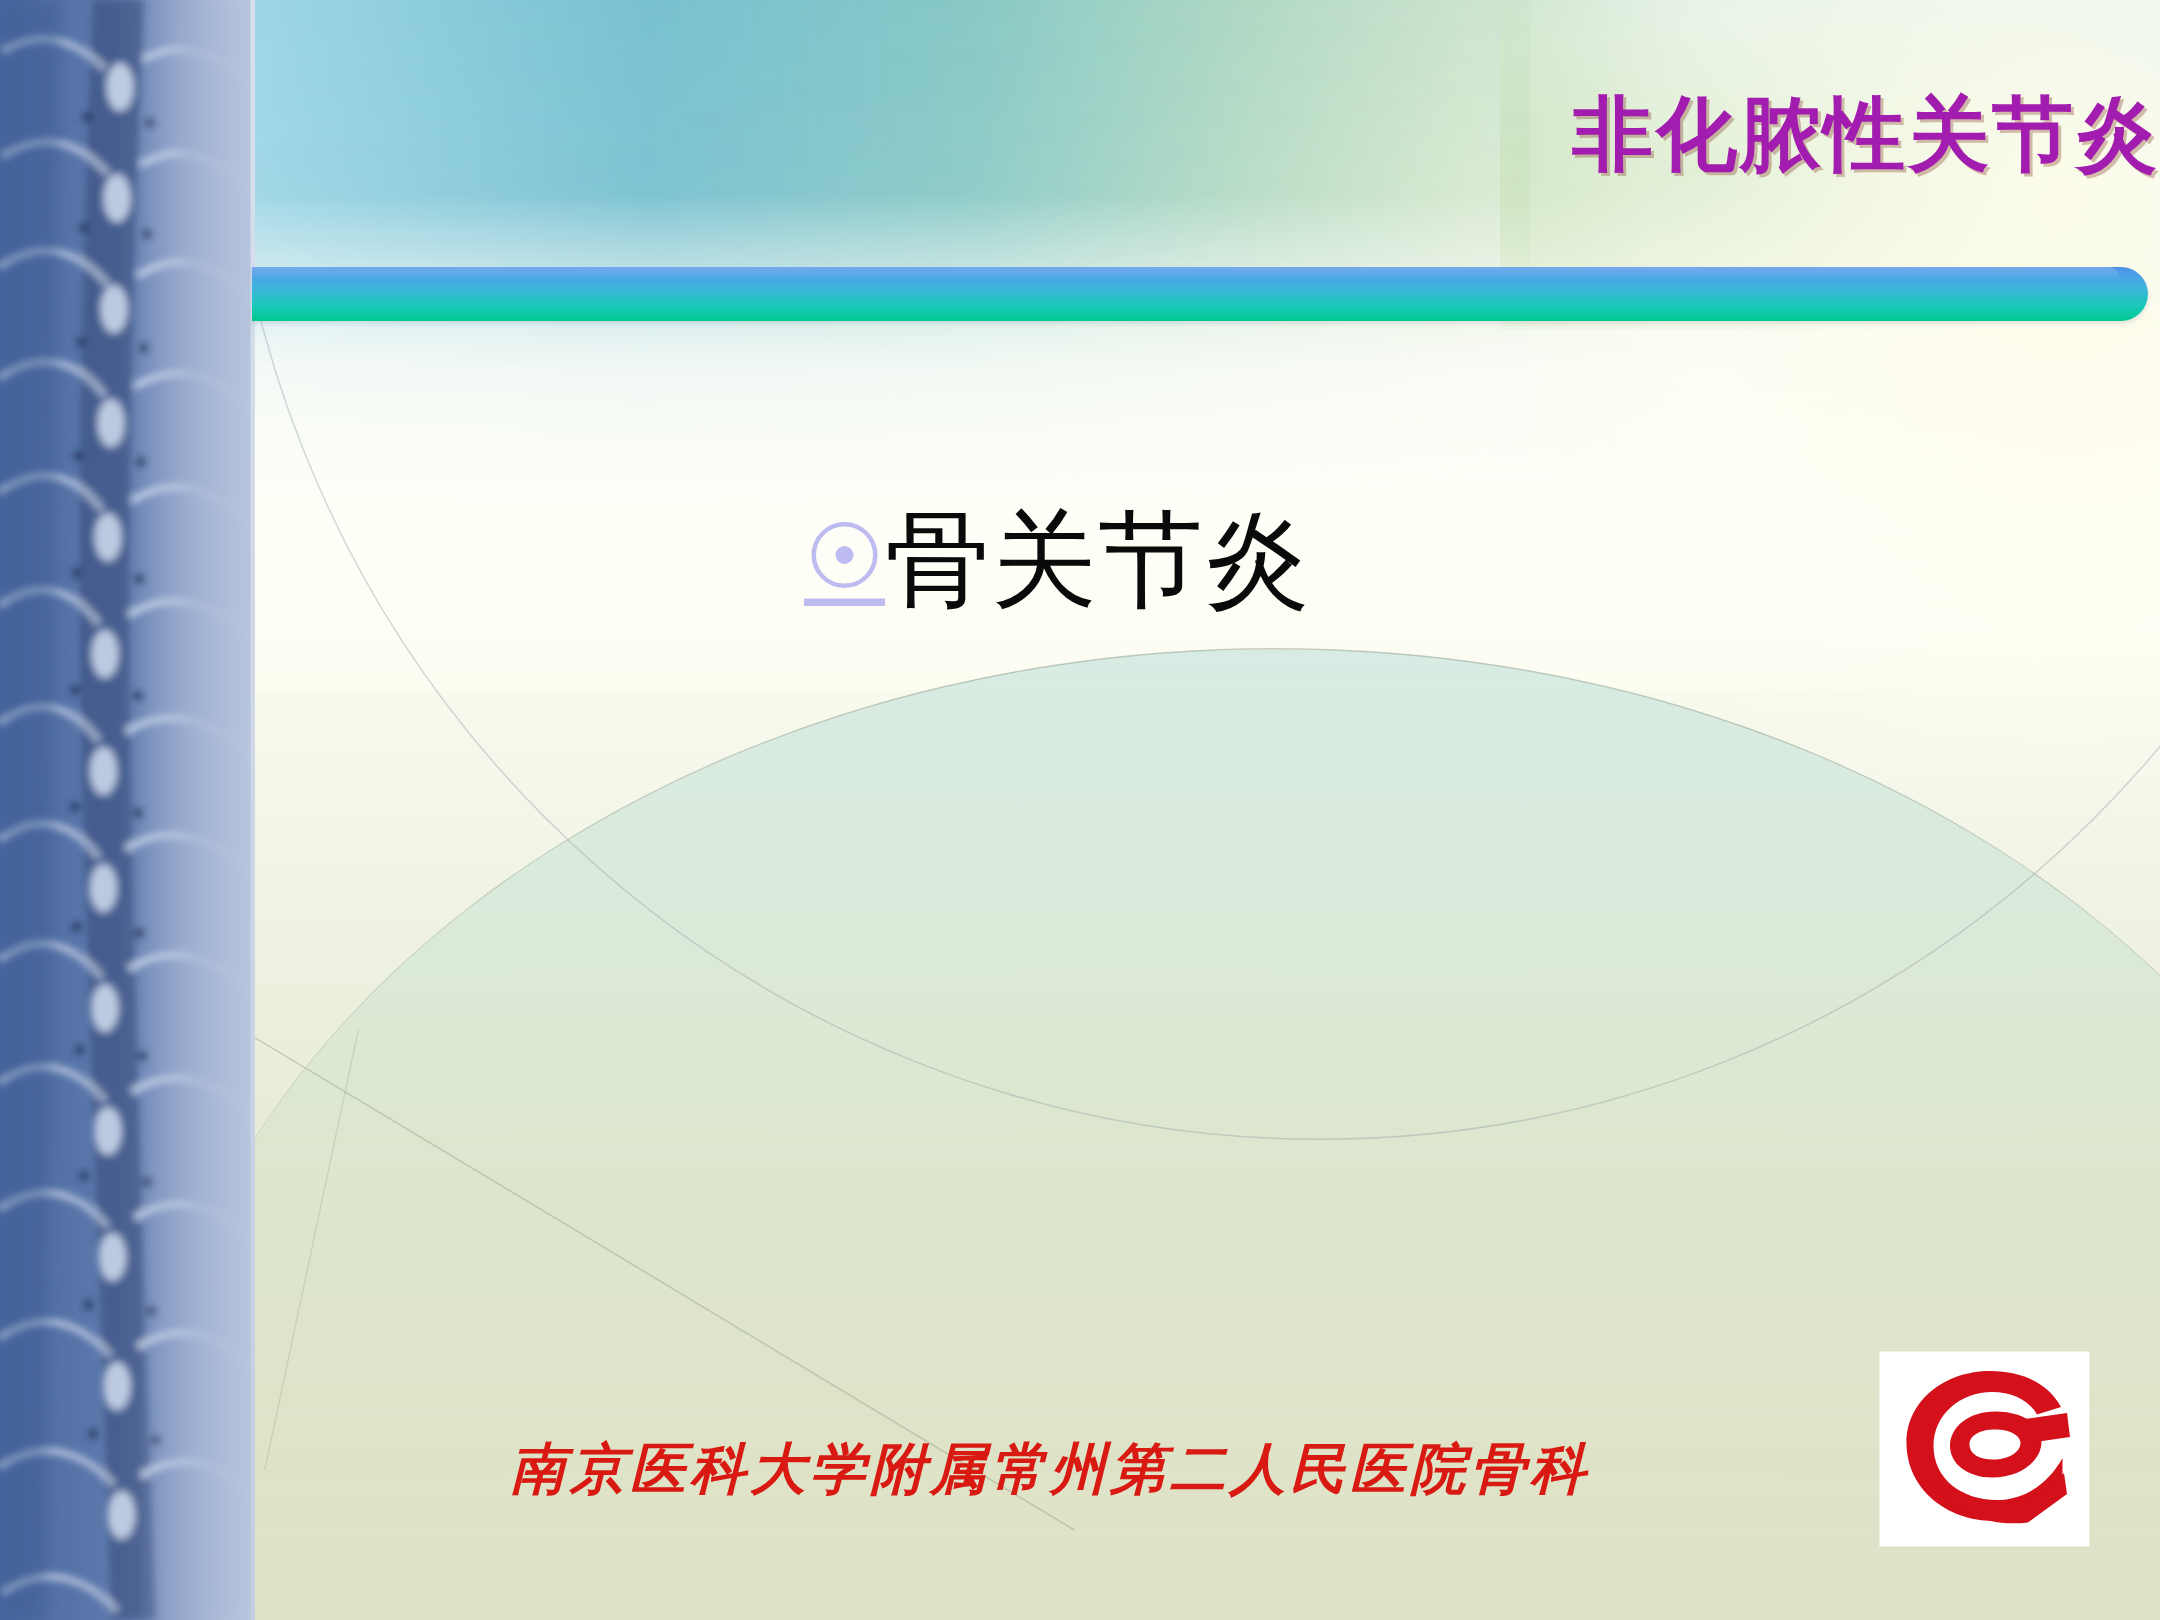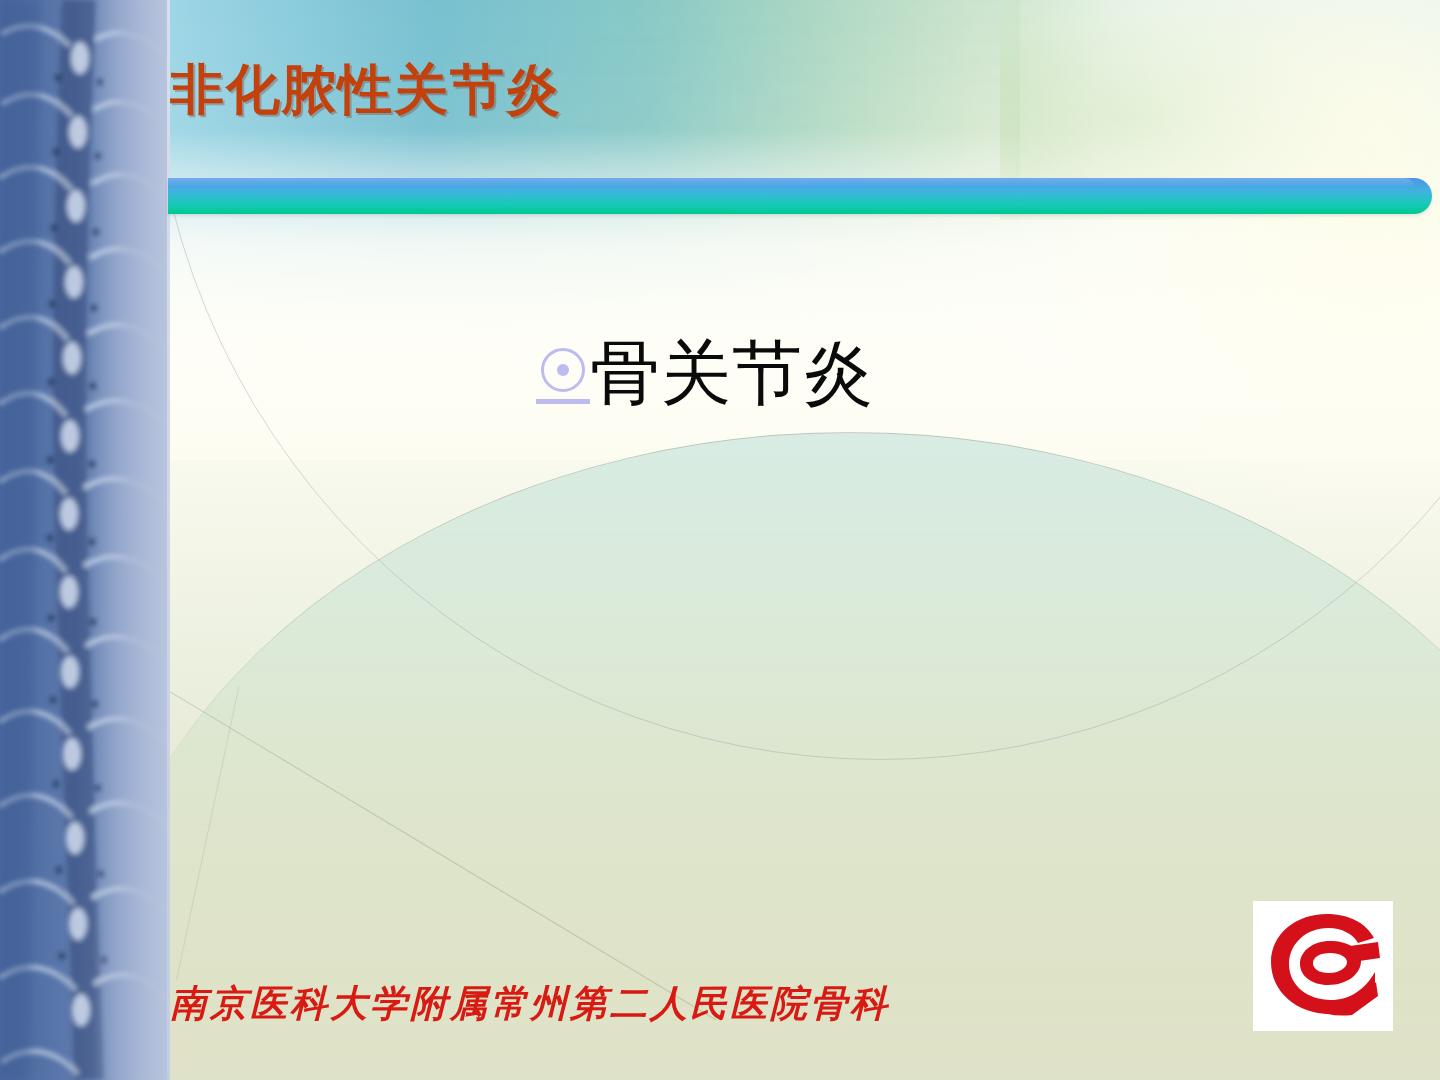--- a/index.html
+++ b/index.html
@@ -135,27 +135,27 @@
   .divider-bar .glint {
     position:absolute; left:0; top:0; right:18px; height:9px;
     background:linear-gradient(to bottom, rgba(255,255,255,0.22), rgba(255,255,255,0));
     border-top-right-radius:9px;
   }
 
   
   .title {
     position:absolute;
     left:170px; top:62px; width:1270px;
-    text-align:left;
+    text-align:right;
     font-family:"DejaVu Sans","Liberation Sans",sans-serif;
     font-weight:bold;
     font-size:54px;
     letter-spacing:2px;
     line-height:1.05;
-    color:#c2410c;
+    color:#a21caf;
     text-shadow:2px 2px 0 rgba(120,40,15,0.30);
     white-space:nowrap;
   }
 
   
   .content-list {
     position:absolute;
     left:170px; top:336px; width:1070px;
     text-align:center;
   }
@@ -198,21 +198,22 @@
     vertical-align:middle;
     font-family:"DejaVu Serif","Liberation Serif",serif;
     font-size:70px;
     color:#0a0a0a;
     letter-spacing:1px;
   }
 
   
   .footer {
     position:absolute;
-    left:170px; top:979px; width:1060px;
+    left:170px; top:955px; width:1060px;
+    text-align:center;
     font-family:"DejaVu Serif","Liberation Serif",serif;
     font-weight:bold;
     font-style:italic;
     font-size:37px;
     letter-spacing:3px;
     color:#D81A12;
     white-space:nowrap;
   }
 
   

